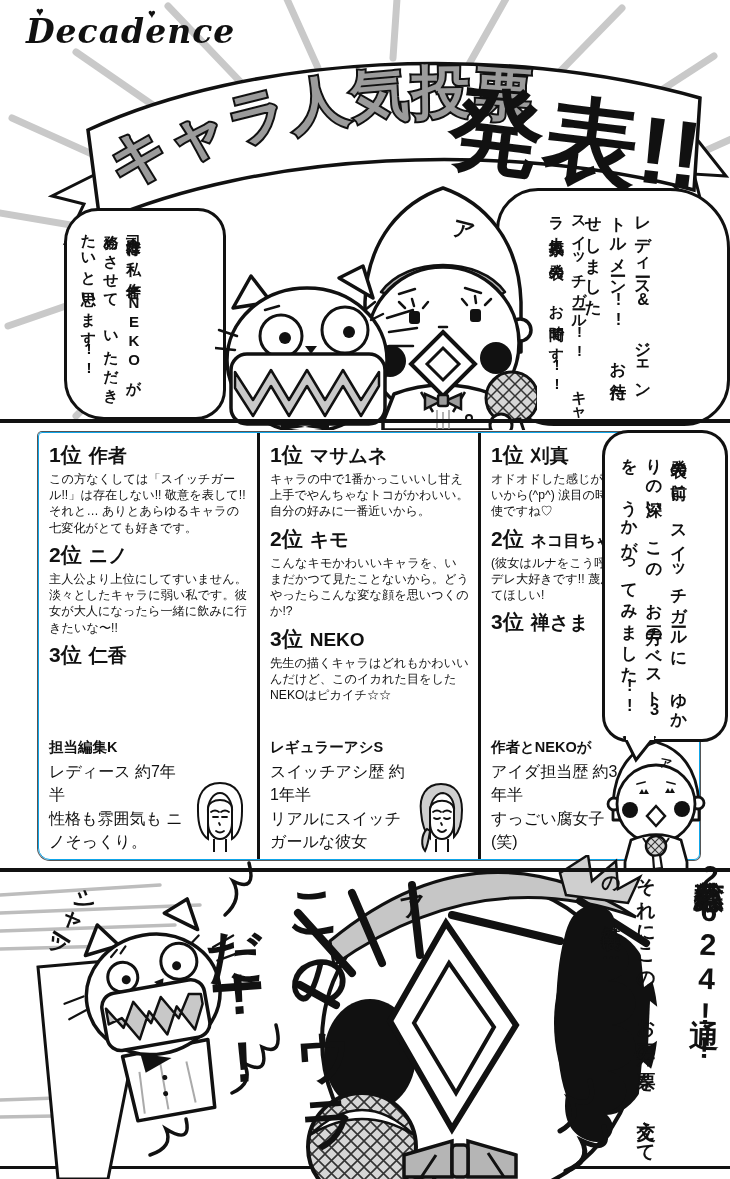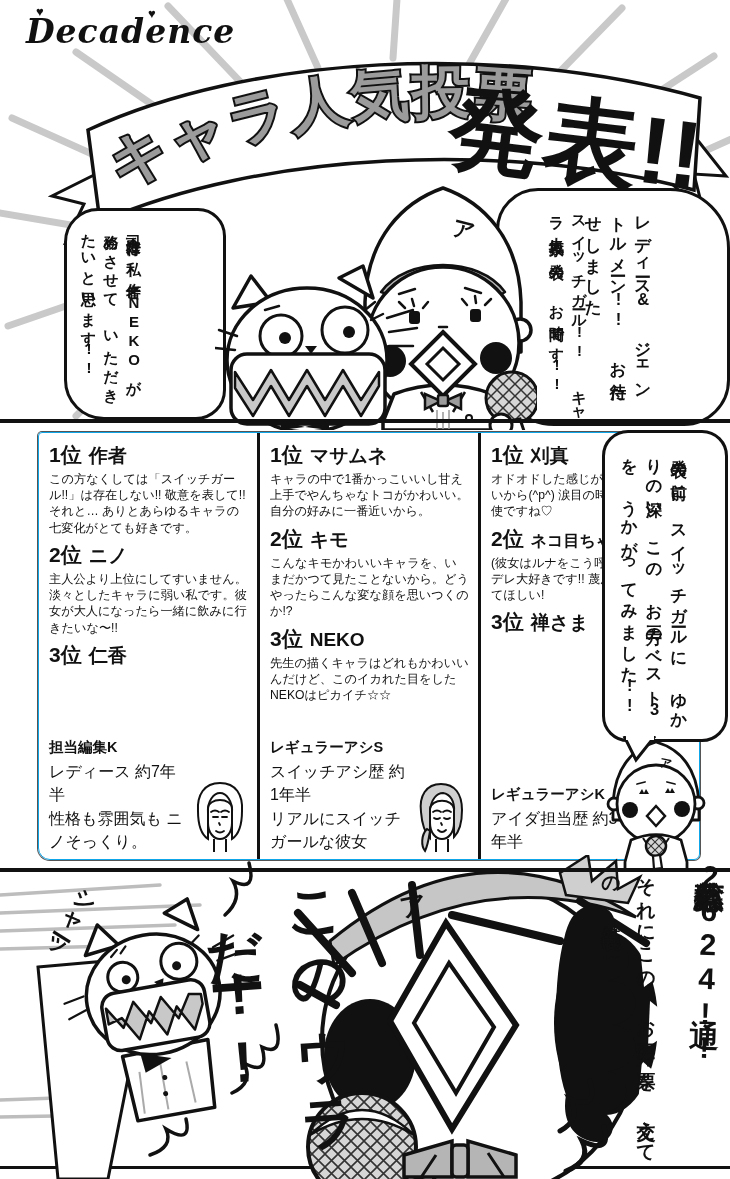--- a/index.html
+++ b/index.html
@@ -299,22 +299,23 @@
         <div class="entry-comment">(彼女はルナをこう呼んでいる) ツンデレ大好きです!! 蔑んだ目で見下してほしい!</div>
       </div>
       <div class="entry">
         <div class="entry-head">
             <span class="entry-rank">3位</span>
             <span class="entry-name">禅さま</span>
           </div>
       </div>
       <div class="voter">
         <div class="voter-lines">
-          <div class="voter-title">レギュラーアシK</div>
+          <div class="voter-title">作者とNEKOが</div>
           <div class="voter-line">アイダ担当歴 約3年半</div>
+          <div class="voter-line">すっごい腐女子(笑)</div>
         </div>
         <svg width="56" height="74" viewBox="0 0 56 74">
           <g fill="#fff" stroke="#111" stroke-width="2">
             <path d="M28,4 C12,4 5,16 6,34 C6,50 11,58 17,62 L16,28 L40,28 L40,62 C45,58 50,50 50,34 C51,16 44,4 28,4 Z"></path>
             <path d="M16,28 C16,20 40,20 40,28 L40,44 C40,54 34,61 28,61 C22,61 16,54 16,44 Z"></path>
             <path d="M22,61 L22,73 M34,61 L34,73"></path>
           </g>
           <g stroke="#111" stroke-width="1.8" fill="none" stroke-linecap="round">
             <circle cx="22" cy="39" r="6"></circle>
               <circle cx="35" cy="39" r="6"></circle>

